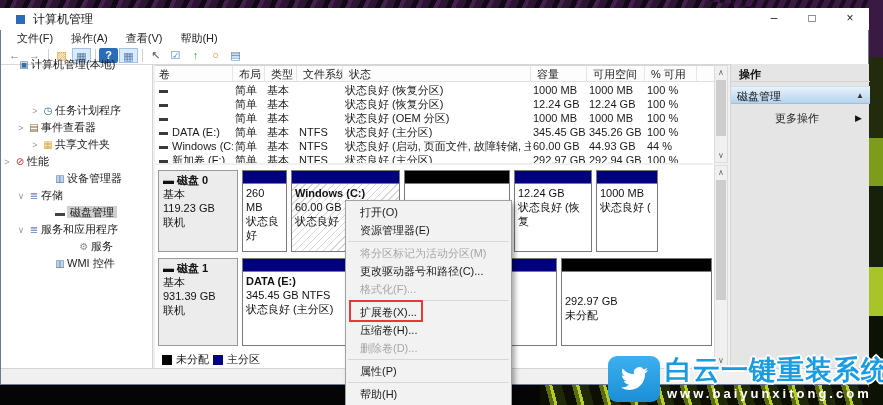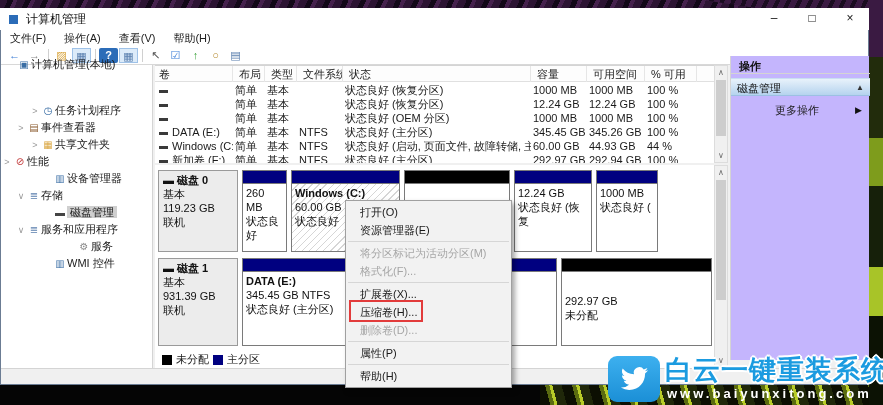--- a/index.html
+++ b/index.html
@@ -1,18 +1,18 @@
 <!DOCTYPE html>
 <html><head>
 <meta charset="utf-8">
 <style>
   * { margin:0; padding:0; box-sizing:border-box; }
   body { font-family:"Liberation Sans","DejaVu Sans",sans-serif; }
   #page { position:relative; width:883px; height:405px; overflow:hidden; background:#050505; }
-  .abs { position:absolute; }
+  .abs { position:absolute;padding-left:7px; }
 
   
   .deco-top { left:0; top:0; width:883px; height:8px;
     background:repeating-linear-gradient(115deg,#2c1433 0 7px,#120818 7px 12px,#45214d 12px 16px); }
   .deco-tr { left:703px; top:0; width:180px; height:15px;
     background:repeating-linear-gradient(115deg,#3a1a42 0 6px,#1a0c20 6px 10px);
     clip-path:polygon(0 0,100% 0,100% 100%,30% 55%); }
   .deco-right { left:869px; top:0; width:14px; height:405px;
     background:linear-gradient(#3a1a42 0 14%,#222c0c 14% 34%,#7e9c1c 34% 46%,#16200a 46% 66%,#a8c428 66% 78%,#0c1204 78% 100%); }
   .deco-bottom { left:0; top:385px; width:883px; height:20px; background:#050505; }
@@ -78,21 +78,21 @@
   .pbar { height:13px; border-bottom:1px solid #7a7a7a; }
   .bar-navy { background:#000080; } .bar-black { background:#000; }
   .pbody { padding:2px 3px; font-size:11px; line-height:14px; color:#111; height:100%; }
   .sel .pbody { background:repeating-linear-gradient(135deg,#ffffff 0 4px,#d6d6d6 4px 5px); }
   .plabel { font-weight:bold; white-space:nowrap; }
   .legend { position:absolute; font-size:11px; color:#1a1a1a; display:flex; align-items:center; }
   .lsq { display:inline-block; width:10px; height:10px; margin:0 4px; }
   .sq-unalloc { background:#000; } .sq-primary { background:#000080; }
 
   
-  .apanel { left:730px; top:56px; width:139px; height:304px; background:#c4b5fd; border-left:1px solid #d4d4d4; z-index:11; }
+  .apanel { left:730px; top:64px; width:139px; height:304px; background:#e5e5e5; border-left:1px solid #d4d4d4; z-index:11; }
   .ap-title { position:absolute; left:0; top:2px; width:139px; height:16px; line-height:16px;
     padding-left:8px; font-size:11px; font-weight:bold; color:#111; border-bottom:1px solid #d4d4d4; }
   .ap-section { position:absolute; left:0; top:22px; width:139px; height:18px; line-height:18px;
     background:linear-gradient(#e8f2fb,#b5d3ee); border-top:1px solid #c9dff2; border-bottom:1px solid #9cc0e2;
     font-size:11px; color:#111; padding-left:6px; }
   .ap-section .arr { position:absolute; right:6px; font-size:8px; color:#333; }
   .ap-more { position:absolute; left:0; top:46px; width:139px; height:16px; line-height:16px;
     font-size:11px; color:#1a1a1a; padding-left:44px; }
   .ap-more .arr { position:absolute; right:8px; font-size:9px; color:#111; }
 
@@ -369,20 +369,21 @@
     </div>
   </div>
 
   <div class="abs statusbar"></div>
 
   <div class="abs cmenu">
     <div class="mitem">打开(O)</div>
     <div class="mitem">资源管理器(E)</div>
     <div class="msep"></div>
     <div class="mitem mdis">将分区标记为活动分区(M)</div>
+    <div class="mitem">更改驱动器号和路径(C)...</div>
     <div class="mitem mdis">格式化(F)...</div>
     <div class="msep"></div>
     <div class="mitem">扩展卷(X)...</div>
     <div class="mitem">压缩卷(H)...</div>
     <div class="mitem mdis">删除卷(D)...</div>
     <div class="msep"></div>
     <div class="mitem">属性(P)</div>
     <div class="msep"></div>
     <div class="mitem">帮助(H)</div>
   </div>

